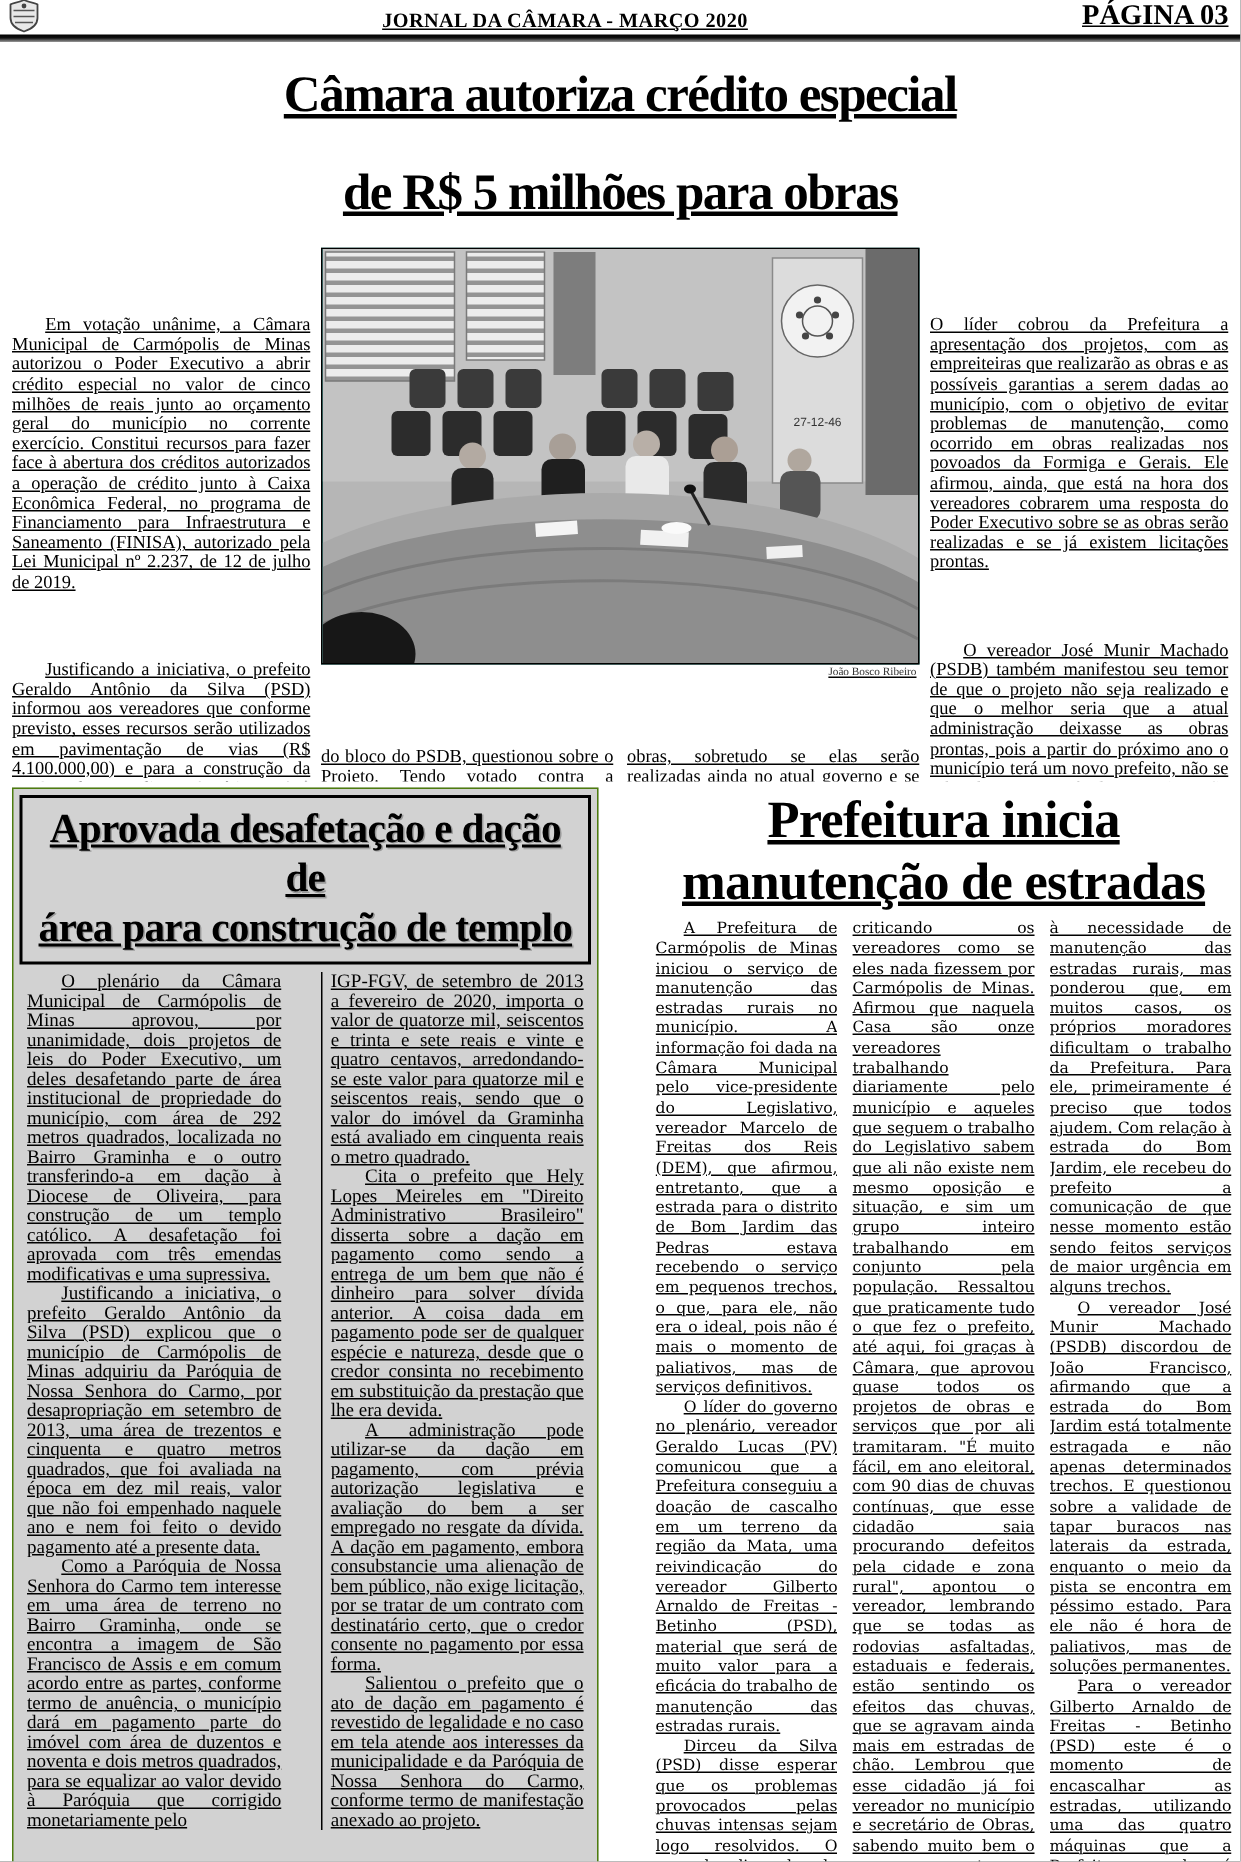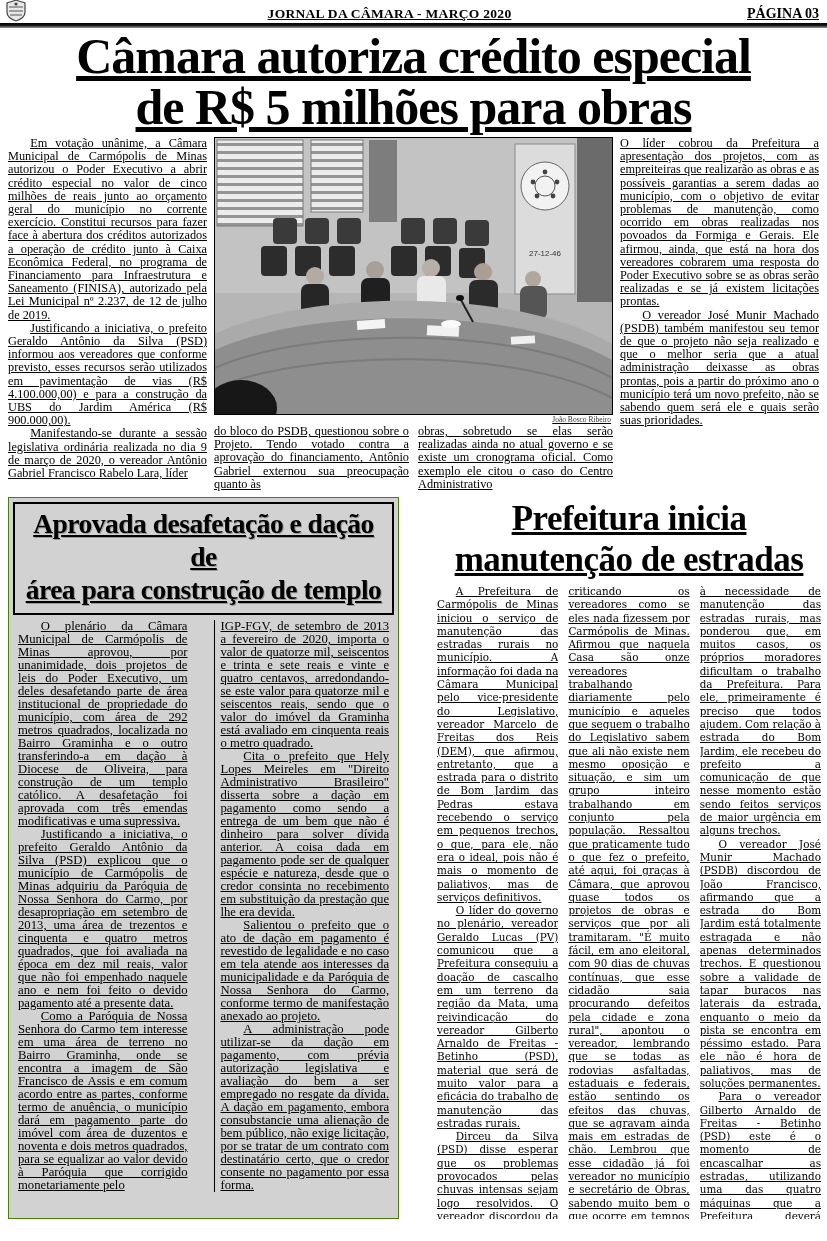--- a/index.html
+++ b/index.html
@@ -6,39 +6,39 @@
   .page{
     width:827px;height:1241px;margin:0 auto;background:#fff;color:#000;
     font-family:"Liberation Serif",serif;position:relative;overflow:hidden;
     box-sizing:border-box;
     text-decoration:underline;
   }
   
   .masthead{display:flex;align-items:flex-end;padding:3px 8px 0 6px;height:19px;}
   .masthead .logo{width:26px;display:flex;align-items:flex-end;}
   .masthead-title{flex:1;text-align:center;font-weight:bold;font-size:13.5px;letter-spacing:.3px;}
-  .masthead-page{font-weight:bold;font-size:14px;white-space:nowrap;text-align:center;}
+  .masthead-page{font-weight:bold;font-size:19px;white-space:nowrap;text-align:center;}
   .rule{height:5px;margin:1px 0 0 0;background:linear-gradient(to bottom,#000 0%,#111 45%,#999 100%);}
   
   .headline-main{
-    font-size:50px;line-height:51px;font-weight:bold;text-align:center;
+    font-size:34px;line-height:65px;font-weight:bold;text-align:center;
     white-space:pre-line;letter-spacing:-1px;margin:3px 4px 4px;
   }
   
   .a1{display:flex;gap:7px;padding:0 8px;height:356px;overflow:hidden;}
   .a1-col{width:201px;overflow:hidden;}
   .a1-mid{width:399px;}
   .photo-frame{width:397px;height:276px;border:1px solid #000;overflow:hidden;background:#0f766e;}
   .photo-credit{text-align:right;font-size:7.5px;line-height:9px;color:#333;padding-right:2px;}
   .a1-sub{display:flex;gap:9px;margin-top:1px;}
   .a1-sub > div{width:195px;overflow:hidden;}
   
   .para{margin:0;text-align:justify;text-indent:1.8em;hyphens:none;}
   .cont .para:first-child{text-indent:0;}
-  .body1 .para{font-size:12.3px;line-height:13.2px;}
+  .body1 .para{font-size:12.3px;line-height:13.2px;margin-top:45px;}
   
   .bottom{display:flex;gap:5px;padding:0 5px 0 8px;margin-top:4px;height:722px;}
   
   .a2-box{width:407px;box-sizing:border-box;border:1px solid #4d7c0f;background:#d2d2d2;padding:3px;overflow:hidden;}
   .a2-head{
     border:2px solid #000;margin:1px;padding:3px 4px 7px;background:#d2d2d2;
     font-size:27.5px;line-height:33px;font-weight:bold;text-align:center;
     white-space:pre-line;letter-spacing:-.5px;text-shadow:1px 1px 0 #9a9a9a;
   }
   .a2-cols{display:flex;margin-top:5px;gap:20px;}
@@ -183,22 +183,22 @@
 área para construção de templo</div>
       <div class="a2-cols">
         <div class="a2-col body2">
             <p class="para">O plenário da Câmara Municipal de Carmópolis de Minas aprovou, por unanimidade, dois projetos de leis do Poder Executivo, um deles desafetando parte de área institucional de propriedade do município, com área de 292 metros quadrados, localizada no Bairro Graminha e o outro transferindo-a em dação à Diocese de Oliveira, para construção de um templo católico. A desafetação foi aprovada com três emendas modificativas e uma supressiva.</p>
             <p class="para">Justificando a iniciativa, o prefeito Geraldo Antônio da Silva (PSD) explicou que o município de Carmópolis de Minas adquiriu da Paróquia de Nossa Senhora do Carmo, por desapropriação em setembro de 2013, uma área de trezentos e cinquenta e quatro metros quadrados, que foi avaliada na época em dez mil reais, valor que não foi empenhado naquele ano e nem foi feito o devido pagamento até a presente data.</p>
             <p class="para">Como a Paróquia de Nossa Senhora do Carmo tem interesse em uma área de terreno no Bairro Graminha, onde se encontra a imagem de São Francisco de Assis e em comum acordo entre as partes, conforme termo de anuência, o município dará em pagamento parte do imóvel com área de duzentos e noventa e dois metros quadrados, para se equalizar ao valor devido à Paróquia que corrigido monetariamente pelo</p>
           </div>
         <div class="a2-col body2 cont">
             <p class="para">IGP-FGV, de setembro de 2013 a fevereiro de 2020, importa o valor de quatorze mil, seiscentos e trinta e sete reais e vinte e quatro centavos, arredondando-se este valor para quatorze mil e seiscentos reais, sendo que o valor do imóvel da Graminha está avaliado em cinquenta reais o metro quadrado.</p>
             <p class="para">Cita o prefeito que Hely Lopes Meireles em "Direito Administrativo Brasileiro" disserta sobre a dação em pagamento como sendo a entrega de um bem que não é dinheiro para solver dívida anterior. A coisa dada em pagamento pode ser de qualquer espécie e natureza, desde que o credor consinta no recebimento em substituição da prestação que lhe era devida.</p>
+            <p class="para">A administração pode utilizar-se da dação em pagamento, com prévia autorização legislativa e avaliação do bem a ser empregado no resgate da dívida. A dação em pagamento, embora consubstancie uma alienação de bem público, não exige licitação, por se tratar de um contrato com destinatário certo, que o credor consente no pagamento por essa forma.</p>
             <p class="para">Salientou o prefeito que o ato de dação em pagamento é revestido de legalidade e no caso em tela atende aos interesses da municipalidade e da Paróquia de Nossa Senhora do Carmo, conforme termo de manifestação anexado ao projeto.</p>
-            <p class="para">A administração pode utilizar-se da dação em pagamento, com prévia autorização legislativa e avaliação do bem a ser empregado no resgate da dívida. A dação em pagamento, embora consubstancie uma alienação de bem público, não exige licitação, por se tratar de um contrato com destinatário certo, que o credor consente no pagamento por essa forma.</p>
           </div>
       </div>
     </div>
 
     <div class="a3">
       <div class="a3-head">Prefeitura inicia
 manutenção de estradas</div>
       <div class="a3-cols">
         <div class="a3-col body3">
             <p class="para">A Prefeitura de Carmópolis de Minas iniciou o serviço de manutenção das estradas rurais no município. A informação foi dada na Câmara Municipal pelo vice-presidente do Legislativo, vereador Marcelo de Freitas dos Reis (DEM), que afirmou, entretanto, que a estrada para o distrito de Bom Jardim das Pedras estava recebendo o serviço em pequenos trechos, o que, para ele, não era o ideal, pois não é mais o momento de paliativos, mas de serviços definitivos.</p>

